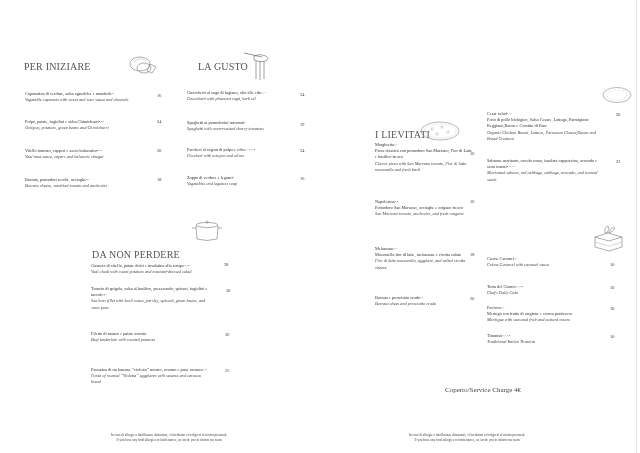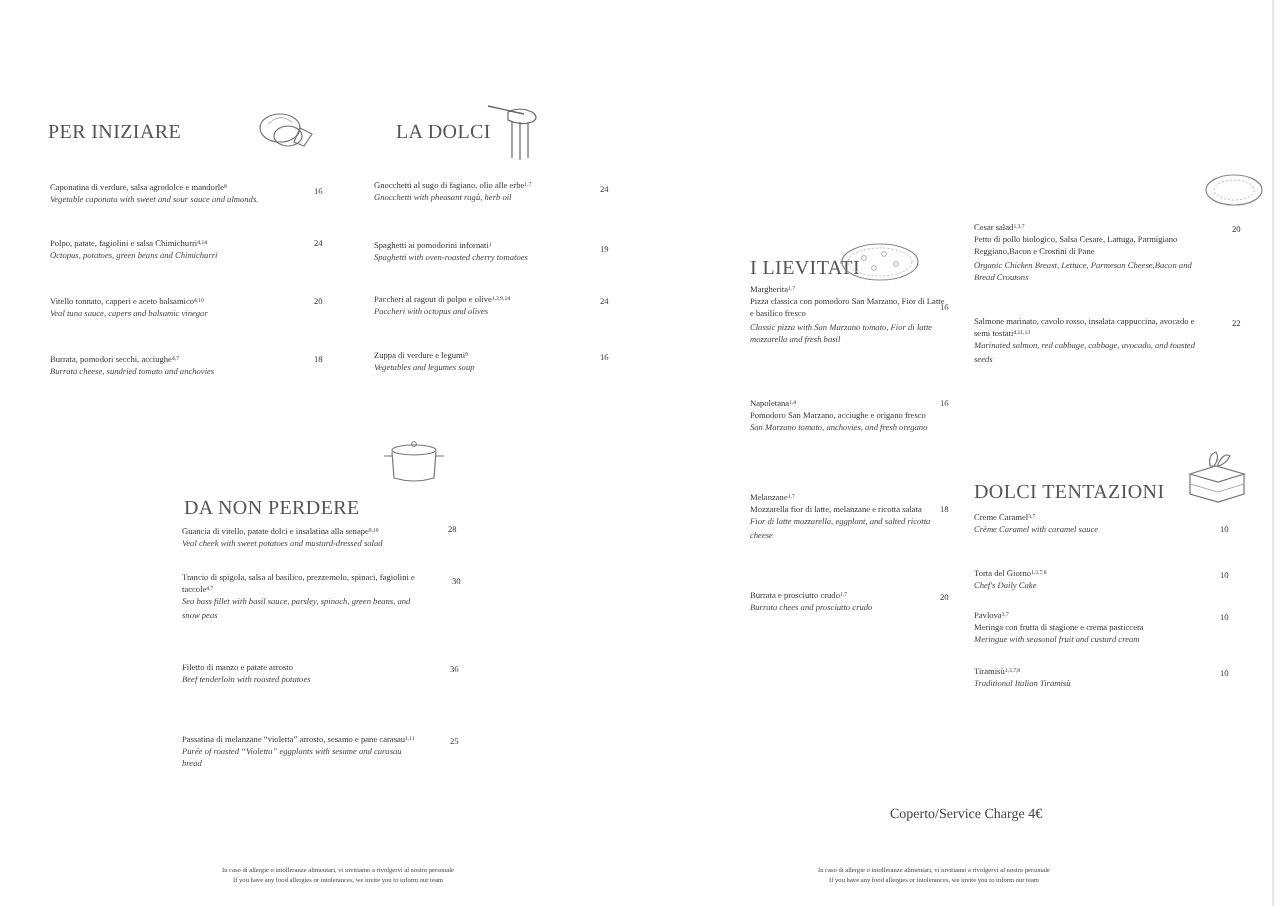--- a/index.html
+++ b/index.html
@@ -48,21 +48,21 @@
     <span class="desc">Veal tuna sauce, capers and balsamic vinegar</span>
   </div>
   <div class="price" style="left:157px;top:148px;">20</div>
 
   <div class="item" style="left:25px;top:177px;width:132px;">
     <span class="name"><span>Burrata, pomodori secchi, acciughe</span><sup>4,7</sup></span>
     <span class="desc">Burrata cheese, sundried tomato and anchovies</span>
   </div>
   <div class="price" style="left:157px;top:177px;">18</div>
 
-  <div class="title" style="left:198px;top:61px;">LA DOLCI</div>
+  <div class="title" style="left:198px;top:61px;">LA GUSTO</div>
   <svg class="icon" style="left:242px;top:51px;" width="32" height="30" viewBox="0 0 32 30">
     <line x1="2" y1="2" x2="20" y2="6" stroke="#666" stroke-width="0.7"></line>
     <path d="M12 5 Q18 2 24 5 Q28 8 24 10 Q18 12 12 9 Z" fill="none" stroke="#666" stroke-width="0.6"></path>
     <line x1="14" y1="10" x2="14" y2="28" stroke="#666" stroke-width="0.6"></line>
     <line x1="18" y1="10" x2="18" y2="29" stroke="#666" stroke-width="0.6"></line>
     <line x1="22" y1="10" x2="22" y2="28" stroke="#666" stroke-width="0.6"></line>
   </svg>
 
   <div class="item" style="left:187px;top:90px;width:115px;">
     <span class="name"><span>Gnocchetti al sugo di fagiano, olio alle erbe</span><sup>1,7</sup></span>
@@ -176,21 +176,20 @@
     <span class="desc">Organic Chicken Breast, Lettuce, Parmesan Cheese,Bacon and Bread Croutons</span>
   </div>
   <div class="price" style="left:296px;top:112px;">20</div>
 
   <div class="item" style="left:167px;top:158px;width:112px;">
     <span class="name"><span>Salmone marinato, cavolo rosso, insalata cappuccina, avocado e semi tostati</span><sup>4,11,13</sup></span>
     <span class="desc">Marinated salmon, red cabbage, cabbage, avocado, and toasted seeds</span>
   </div>
   <div class="price" style="left:296px;top:159px;">22</div>
 
-  <div class="title" style="left:167px;top:241px;">DOLCI TENTAZIONI</div>
   <svg class="icon" style="left:272px;top:223px;" width="32" height="30" viewBox="0 0 32 30">
     <path d="M13 10 Q12 4 16 3 Q18 6 15 10 Z" fill="none" stroke="#777" stroke-width="0.6"></path>
     <path d="M17 9 Q20 3 23 5 Q21 9 17 10 Z" fill="none" stroke="#777" stroke-width="0.6"></path>
     <path d="M3 14 L16 10 L30 14 L17 18 Z" fill="none" stroke="#777" stroke-width="0.6"></path>
     <path d="M3 14 L3 24 L17 28 L30 24 L30 14" fill="none" stroke="#777" stroke-width="0.6"></path>
     <path d="M3 19 L17 23 L30 19" fill="none" stroke="#999" stroke-width="0.4"></path>
   </svg>
 
   <div class="item" style="left:167px;top:256px;width:115px;">
     <span class="name"><span>Creme Caramel</span><sup>3,7</sup></span>
@@ -210,19 +209,19 @@
     <span class="desc">Meringue with seasonal fruit and custard cream</span>
   </div>
   <div class="price" style="left:290px;top:306px;">10</div>
 
   <div class="item" style="left:167px;top:333px;width:115px;">
     <span class="name"><span>Tiramisù</span><sup>1,3,7,8</sup></span>
     <span class="desc">Traditional Italian Tiramisù</span>
   </div>
   <div class="price" style="left:290px;top:334px;">10</div>
 
-  <div class="cover" style="left:125px;top:403px;">Coperto/Service Charge 4€</div>
+  <div class="cover" style="left:125px;top:386px;">Coperto/Service Charge 4€</div>
 
   <div class="footer" style="left:47px;top:433px;">
     <div>In caso di allergie o intolleranze alimentari, vi invitiamo a rivolgervi al nostro personale</div>
     <div>If you have any food allergies or intolerances, we invite you to inform our team</div>
   </div>
 </div>
 
 </body></html>

